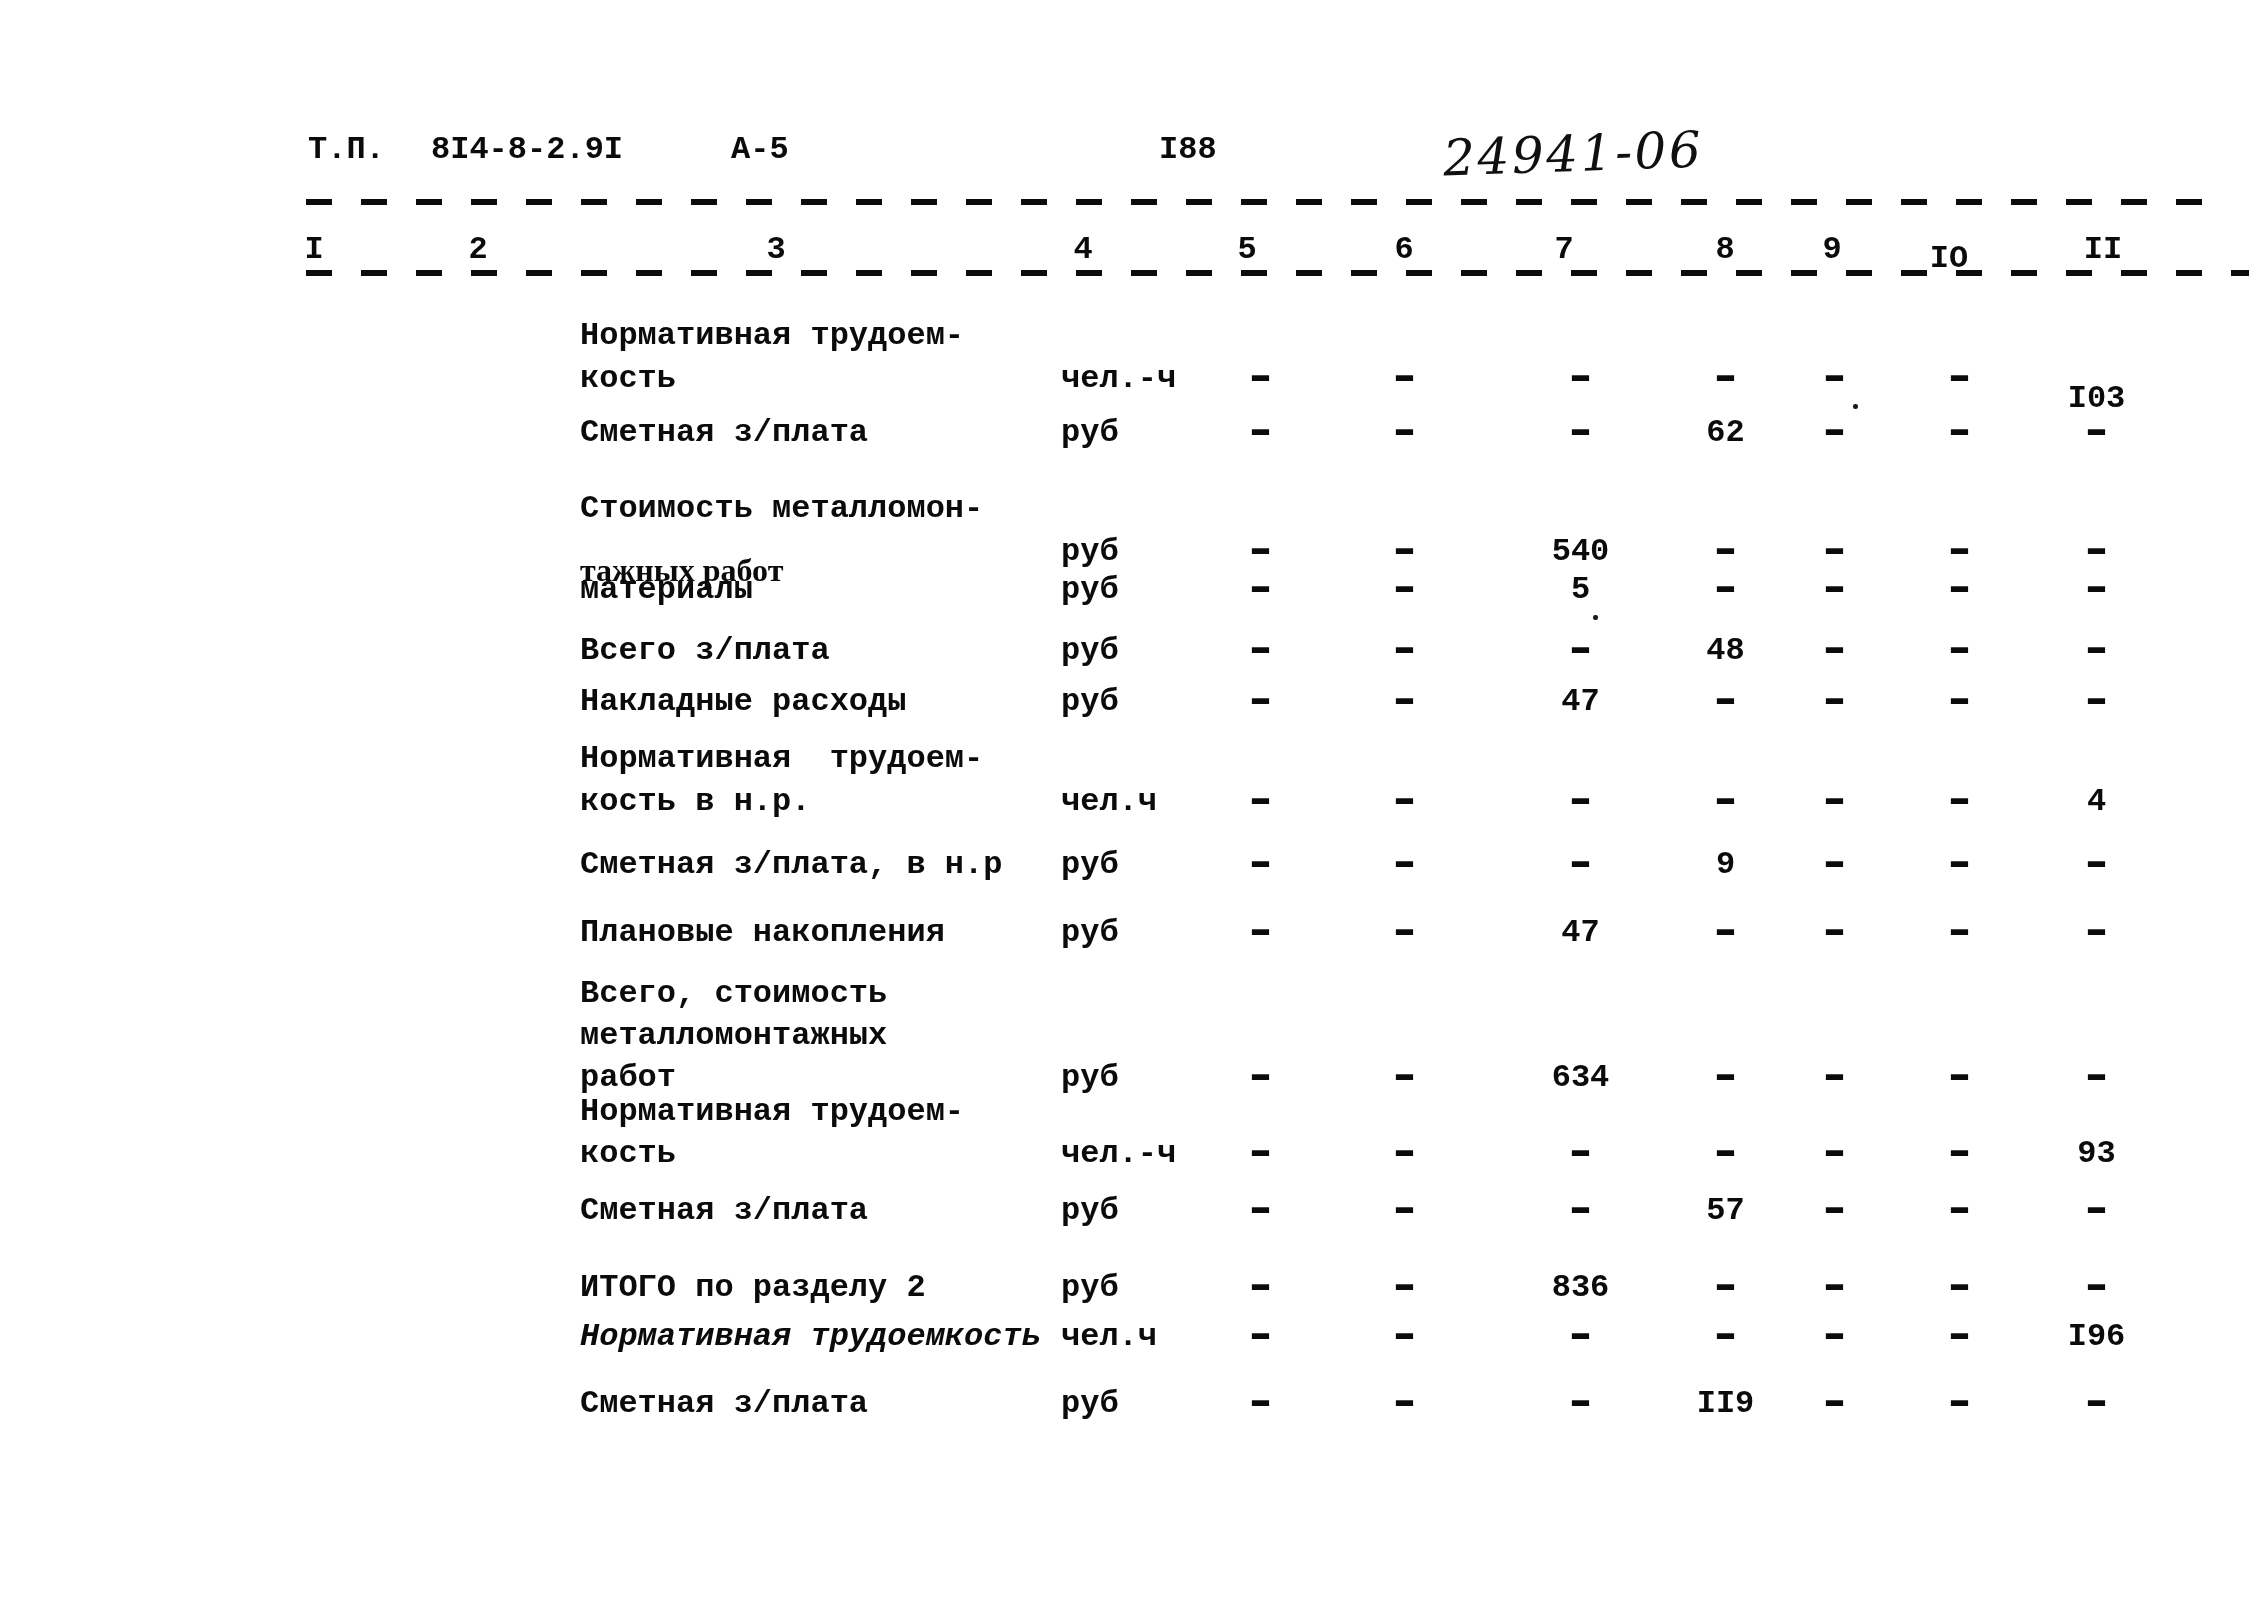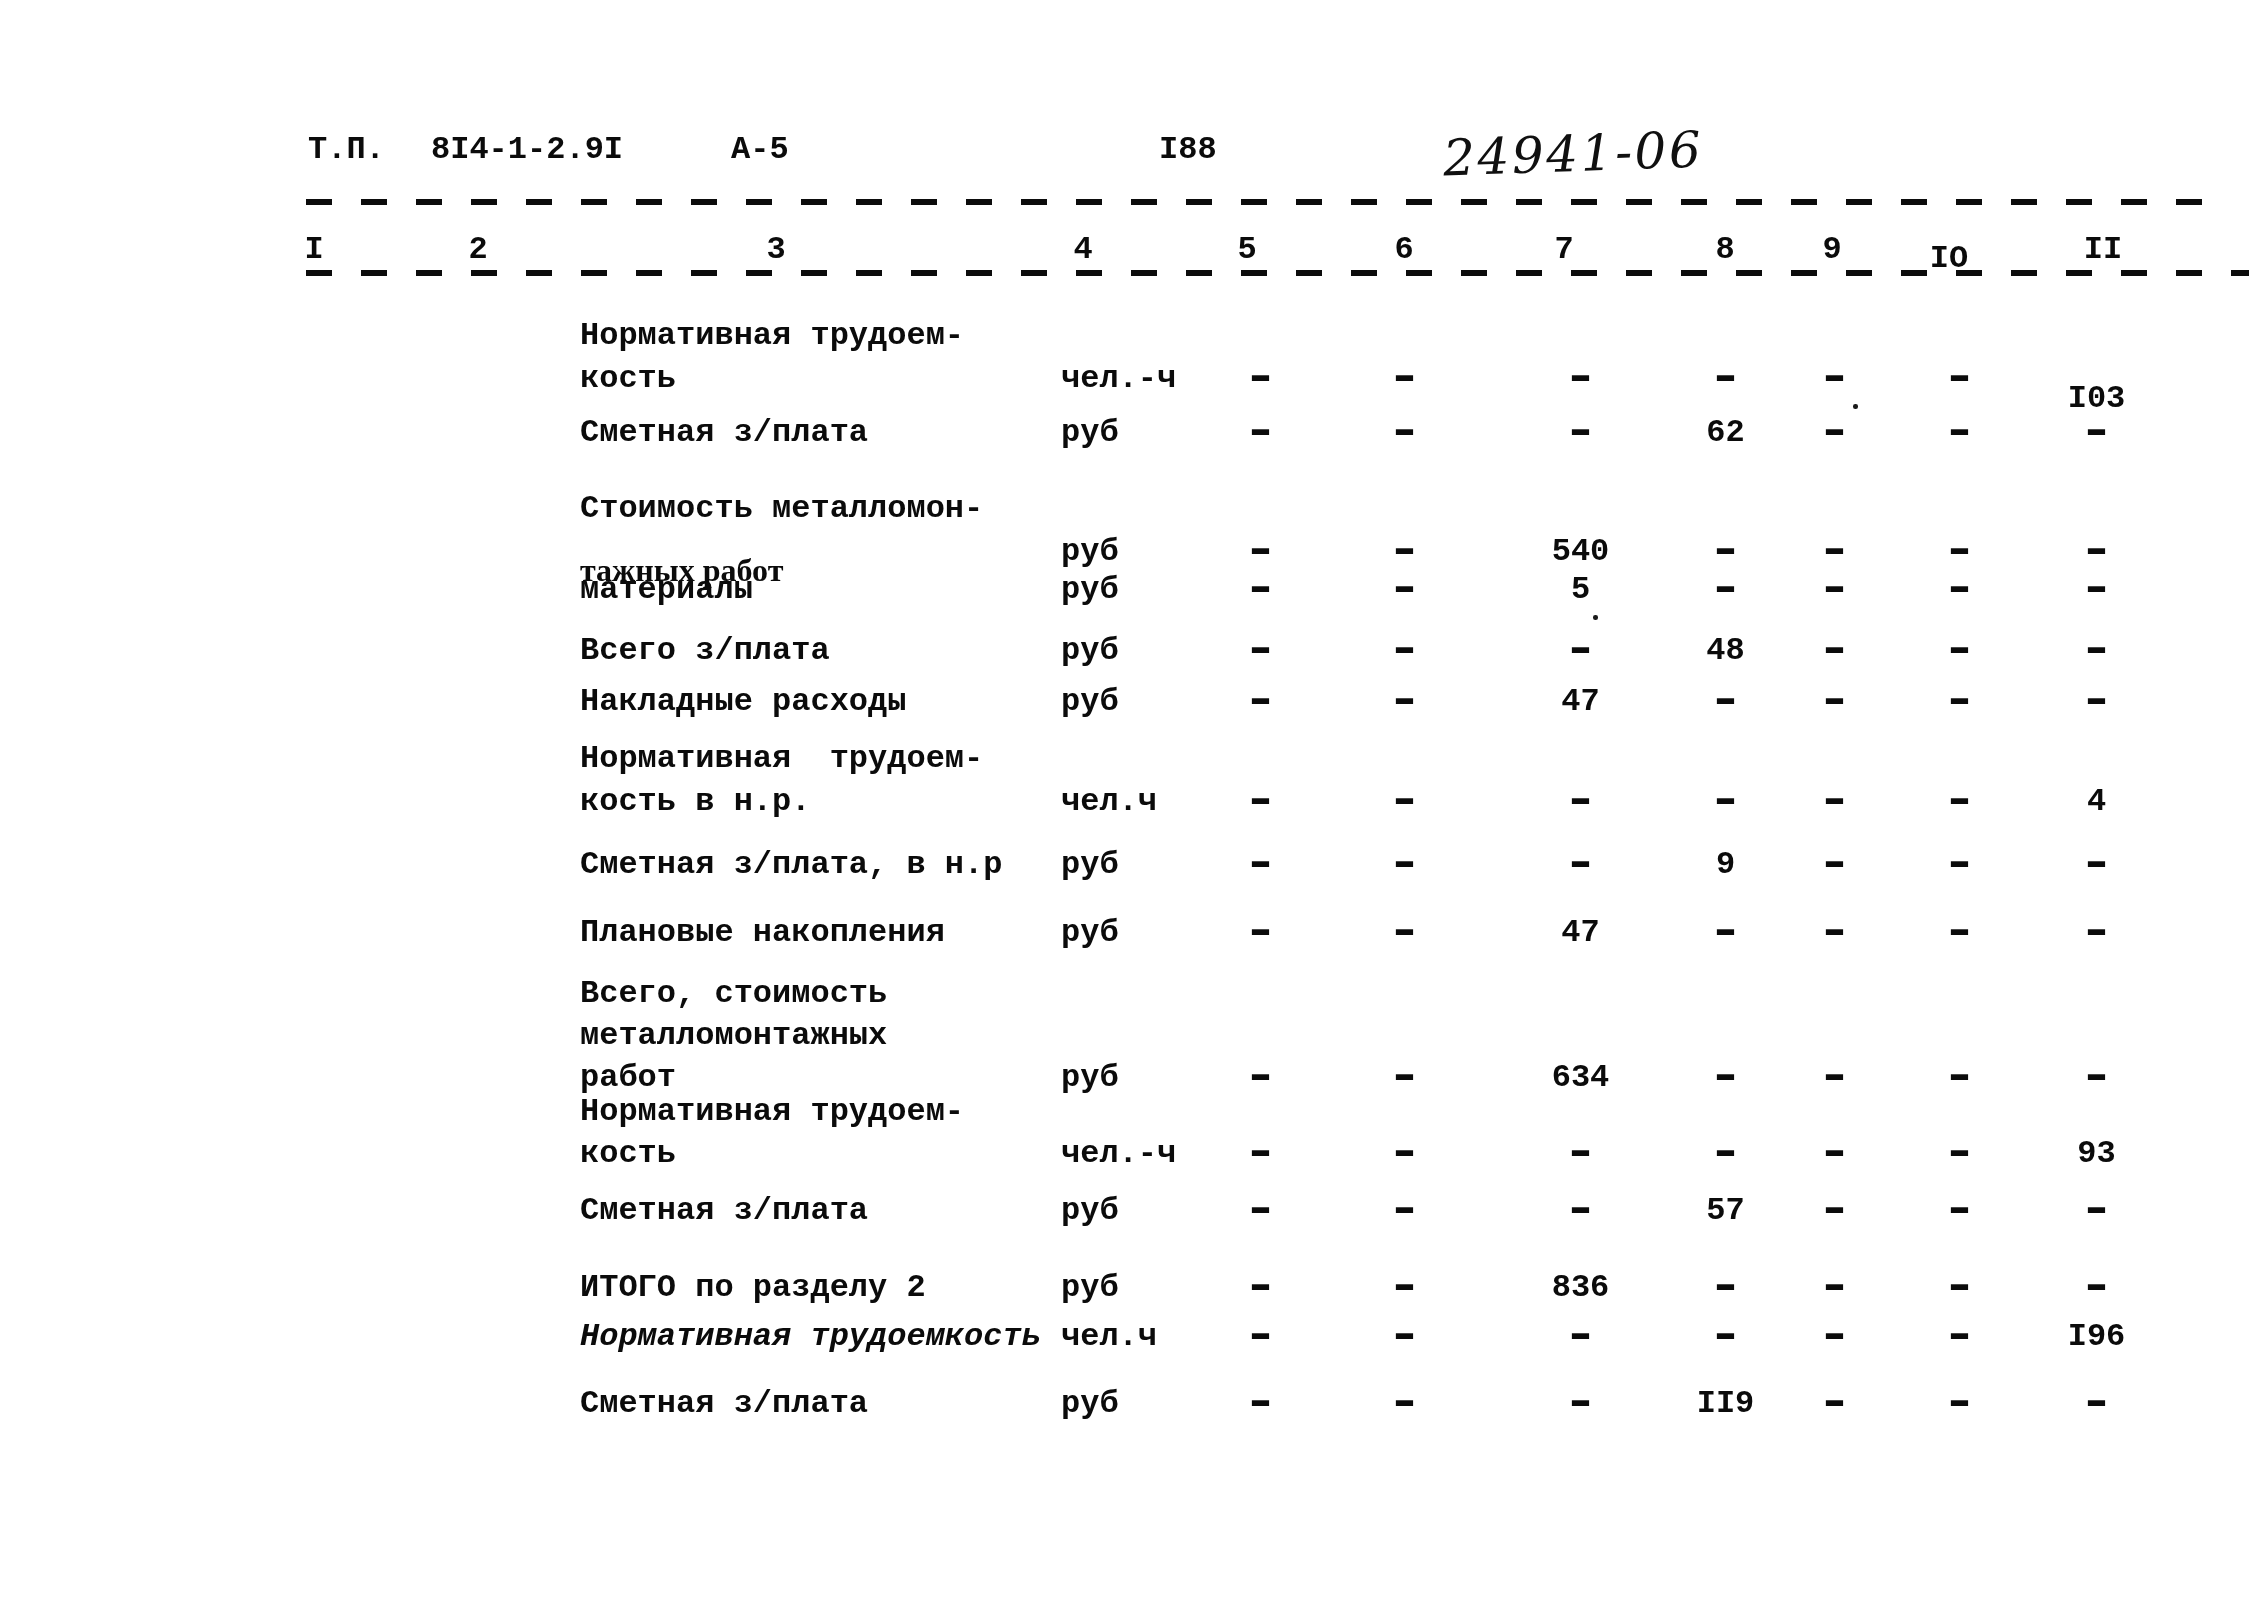--- a/index.html
+++ b/index.html
@@ -63,21 +63,21 @@
     background:#1a1a1a;
     border-radius:50%;
   }
 </style>
 </head>
 <body>
 
 <div class="page">
 
   <div class="typed" style="left:308px;top:131px">Т.П.</div>
-  <div class="typed" style="left:431px;top:131px">8I4-1-2.9I</div>
+  <div class="typed" style="left:431px;top:131px">8I4-8-2.9I</div>
   <div class="typed" style="left:731px;top:131px">А-5</div>
   <div class="typed" style="left:1159px;top:131px">I88</div>
   <div class="handwritten" style="left:1443px;top:125px">24941-06</div>
 
   <div class="dashline" style="left:306px;top:199px;width:1917px"></div>
   <div class="dashline" style="left:306px;top:270px;width:1943px"></div>
 
   <div id="colnums">
       <div class="colnum" style="left: 314px; top: 231px;">I</div>
       <div class="colnum" style="left: 478px; top: 231px;">2</div>

